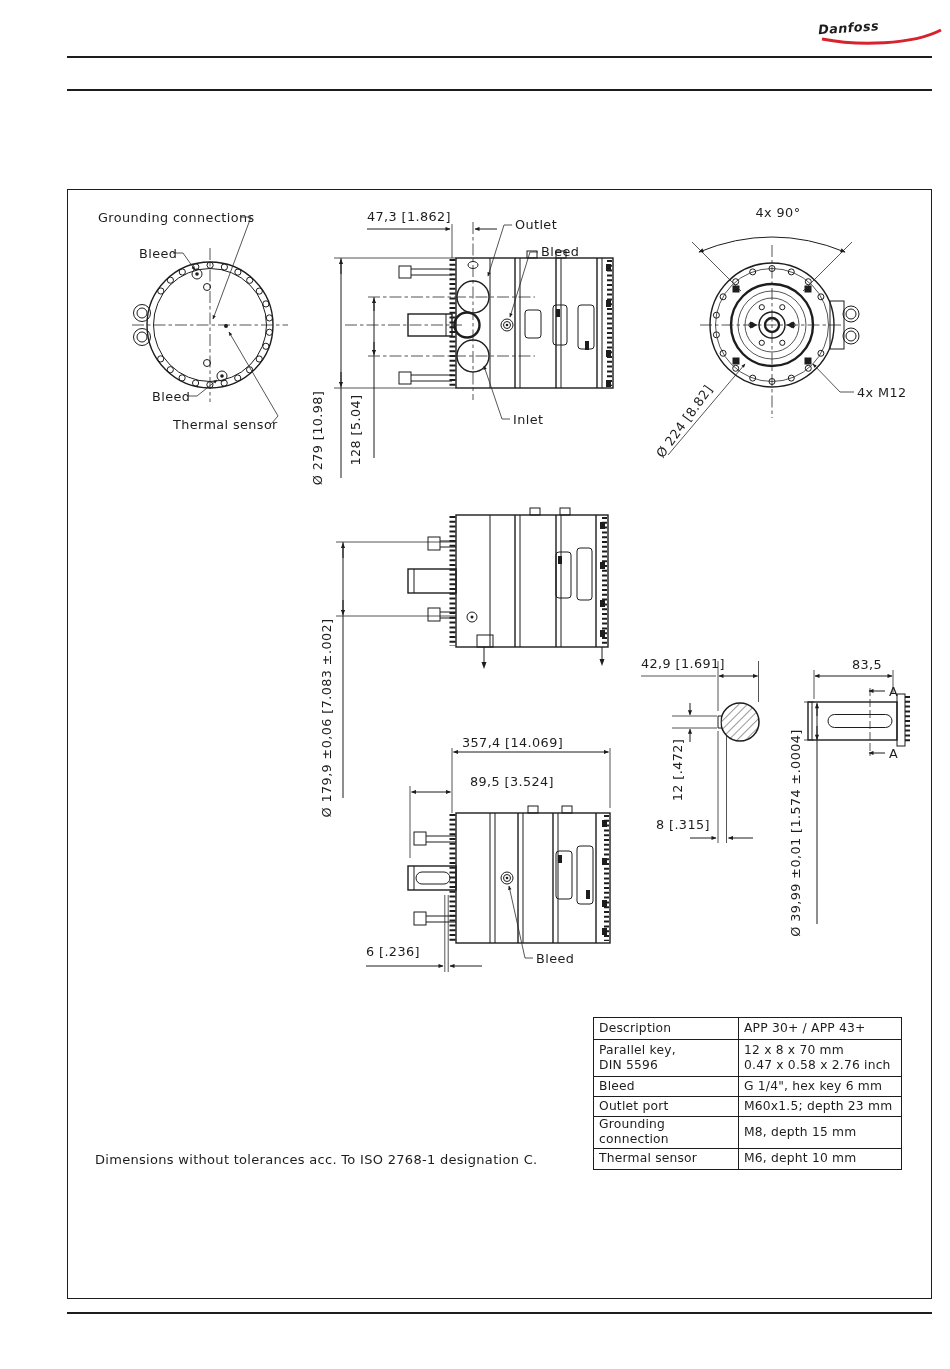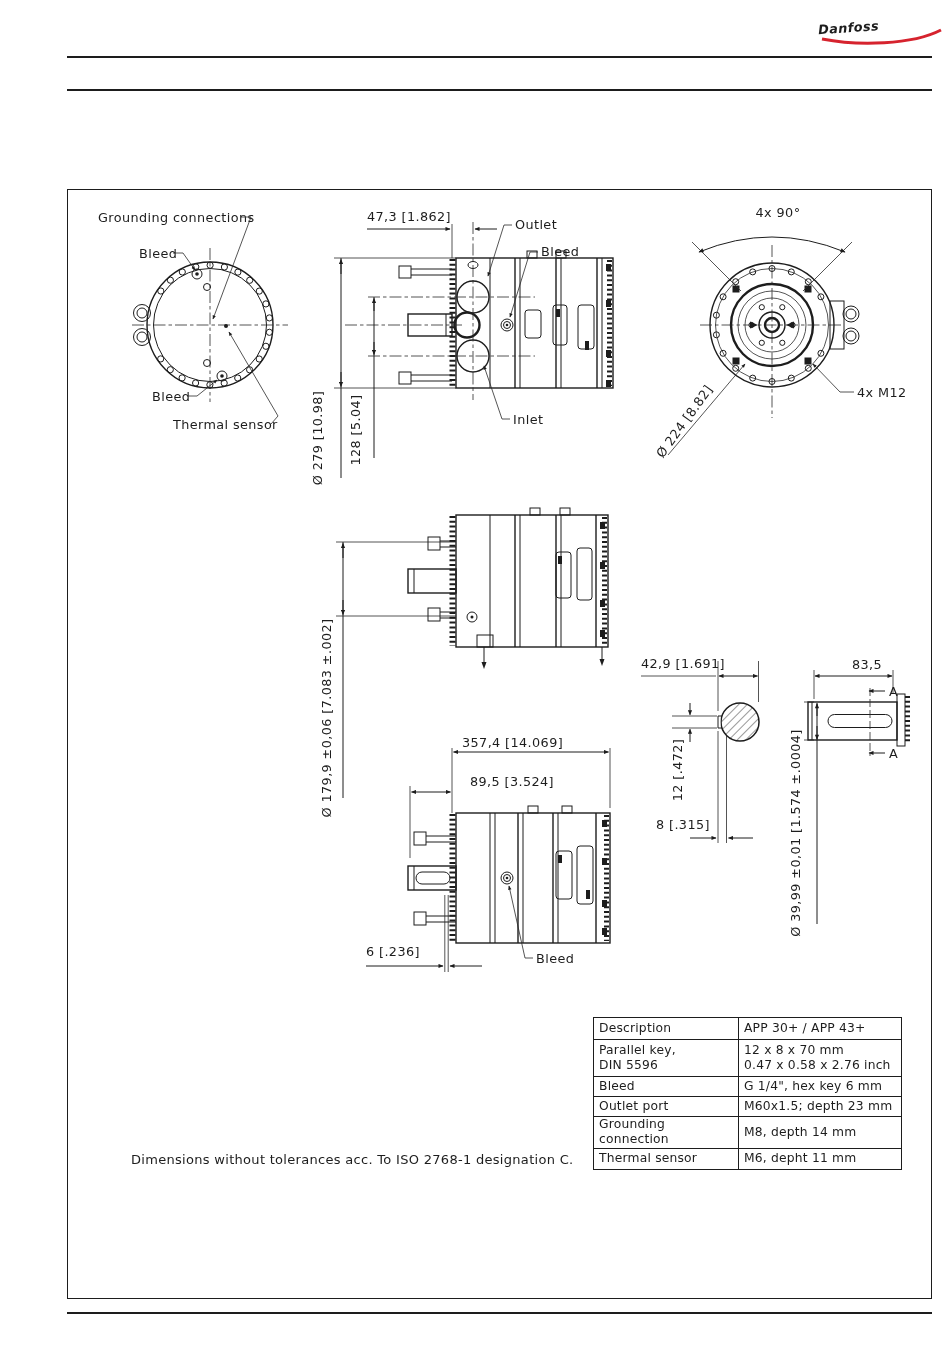--- a/index.html
+++ b/index.html
@@ -20,21 +20,21 @@
   .dl{stroke:#1d1d1d;stroke-width:1;fill:none;}
   .cl{stroke:#2a2a2a;stroke-width:0.8;fill:none;stroke-dasharray:12 3 3.5 3;}
   .ser{stroke:#1d1d1d;stroke-width:6;stroke-dasharray:2 2.8;fill:none;}
   .ser2{stroke:#1d1d1d;stroke-width:5;stroke-dasharray:2 2.8;fill:none;}
   .blk{fill:#1d1d1d;stroke:none;}
   
   #spec{position:absolute;left:593px;top:1017px;width:309px;border-collapse:collapse;
         font-size:12.3px;letter-spacing:0.2px;color:#1d1d1d;table-layout:fixed;}
   #spec td{border:1.3px solid #1d1d1d;padding:0 5px;vertical-align:middle;line-height:1.25;}
   #spec td.c1{width:134px;}
-  #footnote{position:absolute;left:95px;top:1152px;font-size:13px;letter-spacing:0.3px;margin-left:36px;}
+  #footnote{position:absolute;left:95px;top:1152px;font-size:13px;letter-spacing:0.3px;}
   #logo{position:absolute;left:810px;top:0px;}
 </style>
 </head>
 <body>
 
 <div id="page">
 
   <svg id="logo" width="136" height="48" viewBox="0 0 136 48">
     <text x="8" y="30" font-family="DejaVu Serif, serif" font-style="italic" font-weight="bold" font-size="30" fill="#d6232e" letter-spacing="0" transform="rotate(-4 70 24)">Danfoss</text>
     <path d="M 12,39 C 48,46 102,45 131,30" stroke="#d6232e" stroke-width="3" fill="none"></path>
@@ -426,28 +426,28 @@
           </td>
         <td>
             <div>M60x1.5; depth 23 mm</div>
           </td>
       </tr>
       <tr style="height:20px;">
         <td class="c1">
             <div>Grounding connection</div>
           </td>
         <td>
-            <div>M8, depth 14 mm</div>
+            <div>M8, depth 15 mm</div>
           </td>
       </tr>
       <tr style="height:21px;">
         <td class="c1">
             <div>Thermal sensor</div>
           </td>
         <td>
-            <div>M6, depht 11 mm</div>
+            <div>M6, depht 10 mm</div>
           </td>
       </tr>
     </tbody>
   </table>
 
   <div id="footnote">Dimensions without tolerances acc. To ISO 2768-1 designation C.</div>
 </div>
 
 </body></html>

